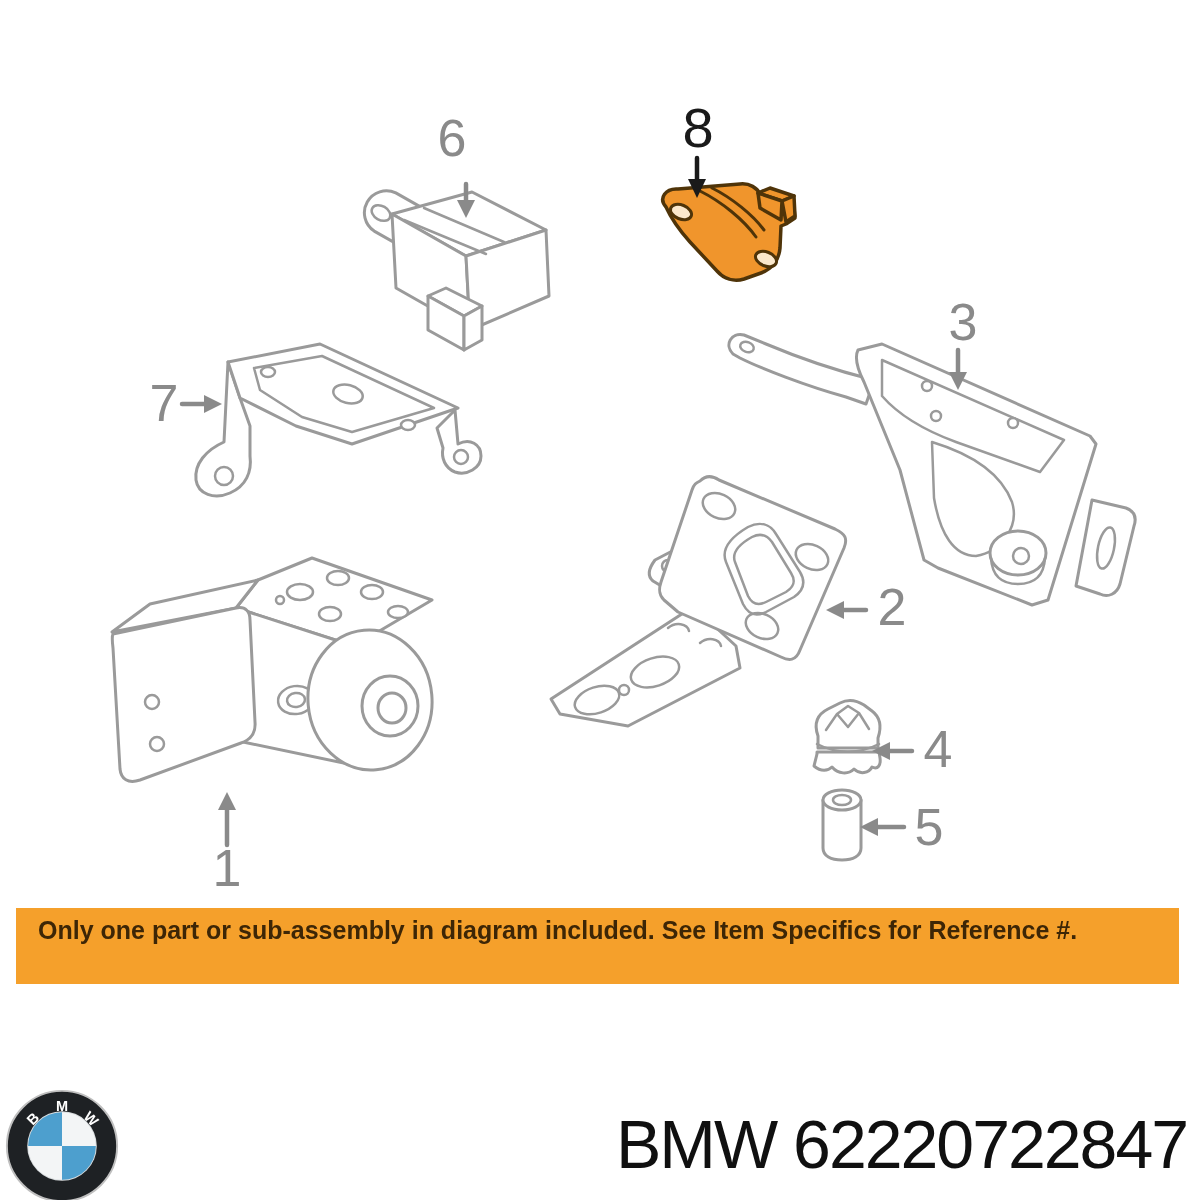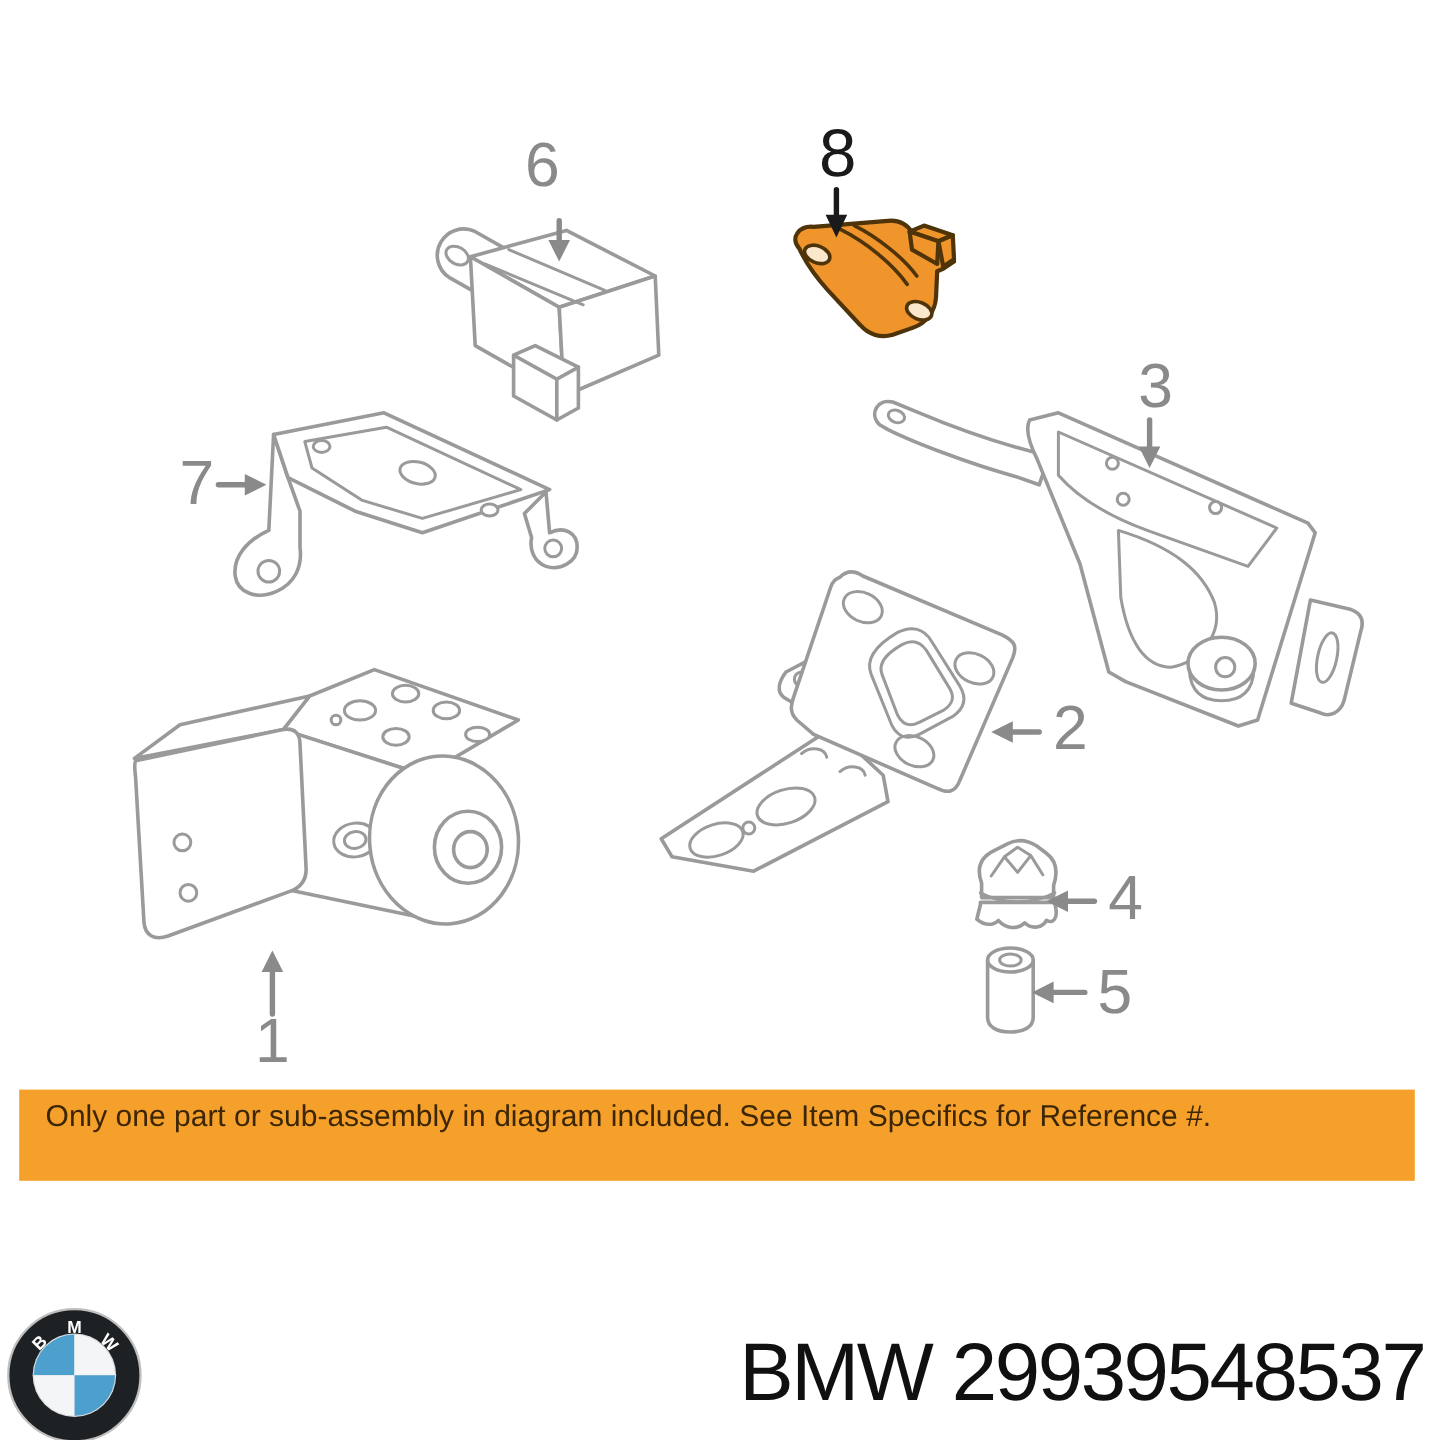--- a/index.html
+++ b/index.html
@@ -16,21 +16,21 @@
   .arrow{stroke:#8A8A8A;stroke-width:4.5;fill:none;stroke-linecap:round;}
   .arrow-head{fill:#8A8A8A;stroke:none;}
   .arrow.black{stroke:#1A1A1A;}
   .arrow-head.black{fill:#1A1A1A;}
   
   .callout{position:absolute;transform:translateX(-50%);font-size:52px;line-height:1;
            color:#8A8A8A;font-weight:400;letter-spacing:0;}
   .callout.black{color:#1A1A1A;font-size:56px;}
   
   .notice{position:absolute;left:16px;top:908px;width:1163px;height:76px;background:#F5A02B;
-          color:#3D2606;font-weight:400;font-size:25px;line-height:33px;
+          color:#3D2606;font-weight:700;font-size:25px;line-height:33px;
           padding:6px 0 0 22px;box-sizing:border-box;white-space:nowrap;}
   
   .logo{position:absolute;left:4px;top:1088px;}
   .part-number{position:absolute;left:616px;top:1110px;font-size:68px;letter-spacing:-2px;
                color:#101010;line-height:1;white-space:nowrap;}
 </style>
 </head>
 <body>
 
 <div class="stage">
@@ -192,15 +192,15 @@
     <path d="M60,60 L95,60 A35,35 0 0 0 60,25 Z" fill="#F3F5F6"></path>
     <path d="M60,60 L60,95 A35,35 0 0 0 95,60 Z" fill="#4D9FCE"></path>
     <path d="M60,60 L25,60 A35,35 0 0 0 60,95 Z" fill="#F3F5F6"></path>
     <g fill="#FFFFFF" font-family="Liberation Sans, sans-serif" font-size="15" font-weight="700" text-anchor="middle">
       <text transform="translate(30,32) rotate(-45)" x="0" y="5">B</text>
       <text transform="translate(60,19)" x="0" y="5">M</text>
       <text transform="translate(90,32) rotate(45)" x="0" y="5">W</text>
     </g>
   </svg>
 
-  <div class="part-number">BMW 29939548537</div>
+  <div class="part-number">BMW 62220722847</div>
 
 </div>
 
 </body></html>

